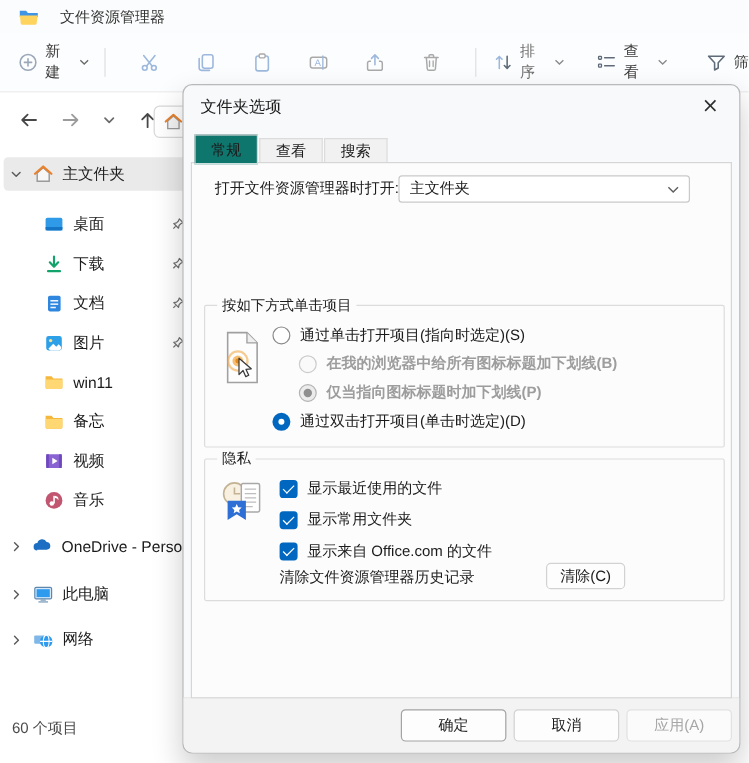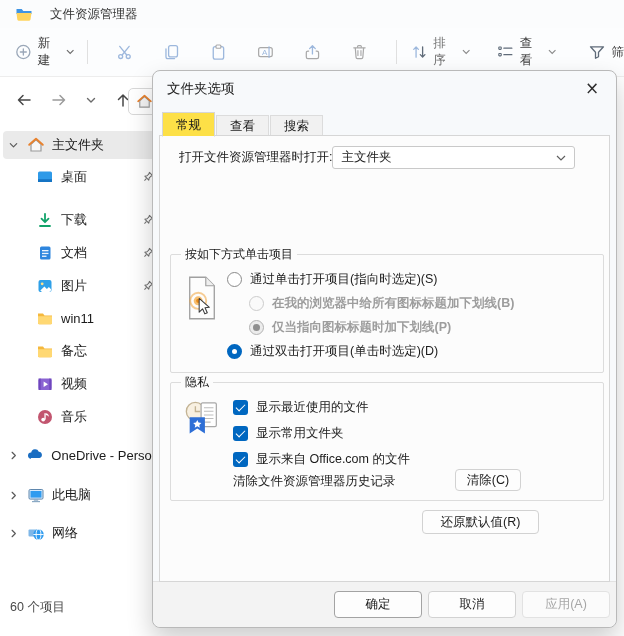--- a/index.html
+++ b/index.html
@@ -63,21 +63,21 @@
     cursor: default; background: transparent; border: none;
     font-family: "DejaVu Sans", sans-serif;
   }
   .dlg-tabs { position: absolute; top: 40px; left: 9px; display: flex; align-items: flex-end; height: 25px; }
   .dtab {
     font-size: 12.5px; padding: 0 13px; height: 21px; line-height: 20px;
     background: #f1f1f1; border: 1px solid #dcdcdc; border-bottom: none;
     margin-right: 1px; cursor: default;
   }
   .dtab.active {
-    height: 25px; line-height: 24px; background: #fde047;
+    height: 25px; line-height: 24px; background: #0f766e;
     border: 1px solid #d6d6d6; border-bottom: 1px solid #fcfcfc;
     position: relative; z-index: 3; margin-bottom: -1px;
   }
   .dlg-page {
     position: absolute; top: 64px; left: 6px; width: 451px; height: 447px;
     background: #fcfcfc; border: 1px solid #d6d6d6; z-index: 2;
   }
   .open-row {
     position: absolute; top: 10px; left: 19px; right: 22px; height: 23px;
     display: flex; align-items: center; justify-content: flex-start;
@@ -260,21 +260,21 @@
   </span>
   <span class="sr-icon">
     <svg width="18" height="18" viewBox="0 0 18 18">
       <path d="M4 8.2 L9 3.8 L14 8.2 V15 H4 Z" fill="#f7f7f7" stroke="#9a9a9a" stroke-width="1.2"></path>
       <path d="M2.2 8.8 L9 2.8 L15.8 8.8" fill="none" stroke="#e8822e" stroke-width="1.9" stroke-linecap="round" stroke-linejoin="round"></path>
     </svg>
   </span>
   <span class="sr-label">主文件夹</span>
 </div>
 
-<div class="sidebar-row" style="top:163px">
+<div class="sidebar-row" style="top:173px">
   <span class="sr-icon child">
     <svg width="18" height="18" viewBox="0 0 18 18">
       <rect x="2" y="3.5" width="14" height="10.5" rx="1.5" fill="#2e9ae8"></rect>
       <rect x="2" y="11.2" width="14" height="2.8" fill="#1574c4"></rect>
     </svg>
   </span>
   <span class="sr-label">桌面</span>
   <span class="sr-pin">
     <svg width="11" height="11" viewBox="0 0 12 12">
         <path d="M7 1.5 L10.5 5 L8.5 5.8 L6.8 7.5 L6.3 10 L2 5.7 L4.5 5.2 L6.2 3.5 Z M3.6 8.4 L1.6 10.4" fill="none" stroke="#707070" stroke-width="1.1" stroke-linejoin="round"></path>
@@ -498,21 +498,20 @@
         </label>
         <label class="opt-row">
           <span class="checkbox"></span>
           <span>显示来自 Office.com 的文件</span>
         </label>
       </div>
       <span class="clear-row-label">清除文件资源管理器历史记录</span>
       <button class="btn clear-btn">清除(C)</button>
     </div>
 
-    <button class="btn restore-btn">还原默认值(R)</button>
   </div>
 
   <div class="dlg-footer">
     <button class="btn footer-btn primary">确定</button>
     <button class="btn footer-btn">取消</button>
     <button class="btn footer-btn disabled">应用(A)</button>
   </div>
 </div>
 
 </body></html>

